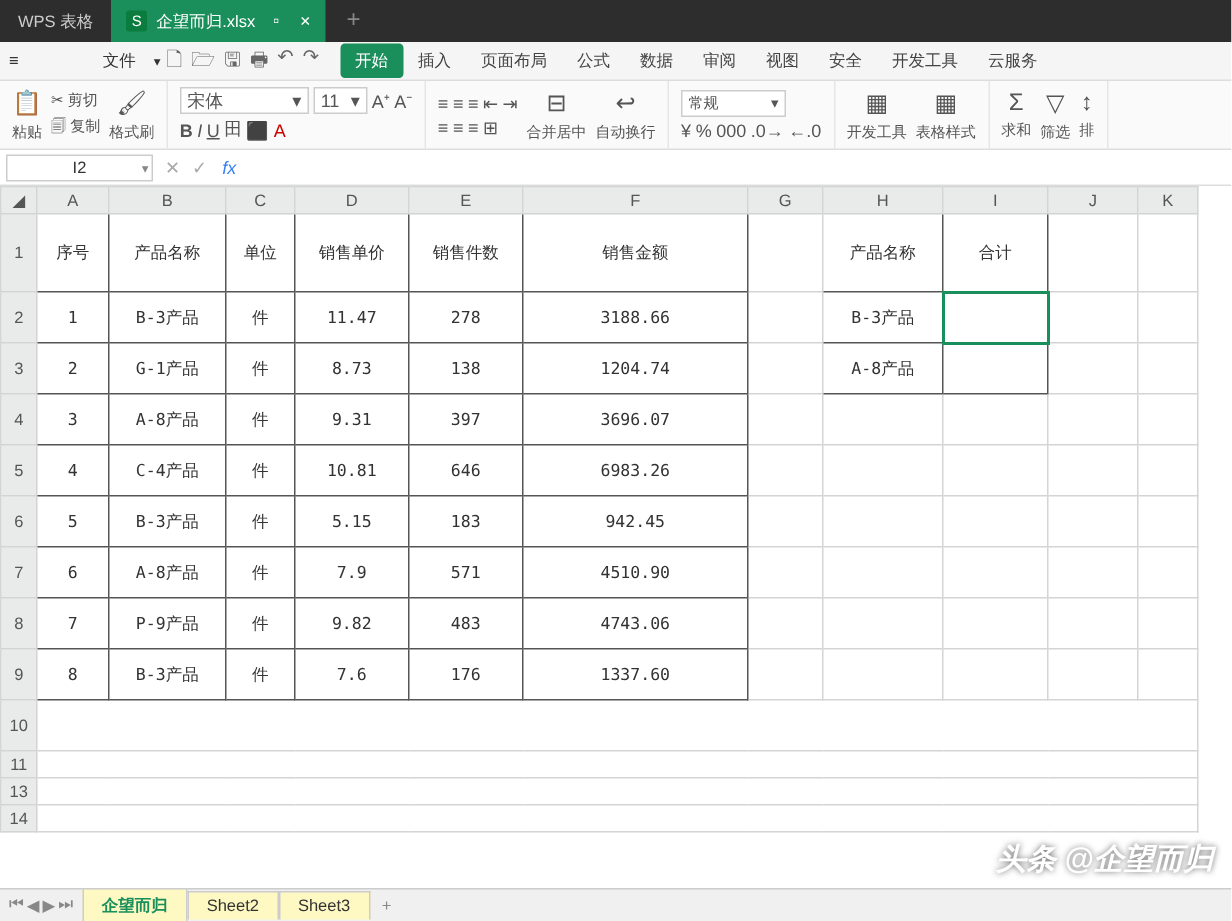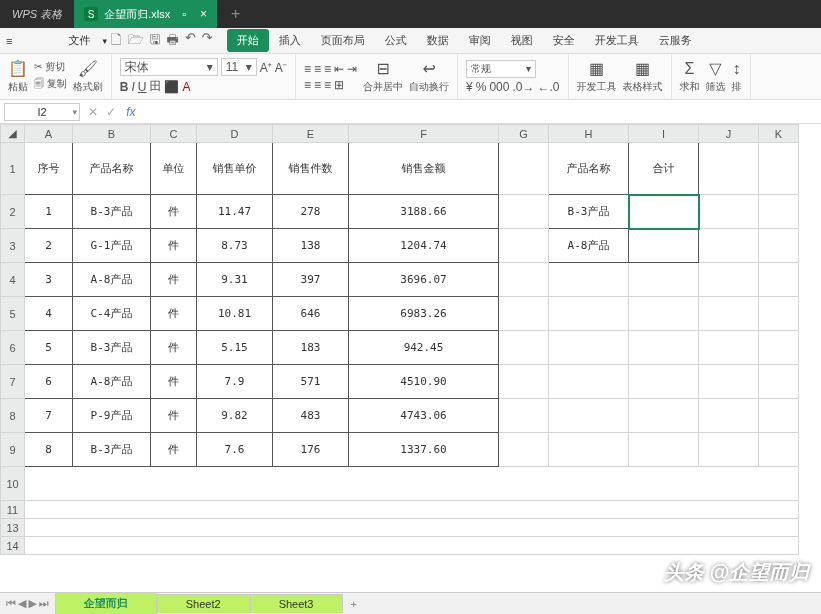--- a/index.html
+++ b/index.html
@@ -1,20 +1,20 @@
 <!DOCTYPE html>
 <html><head>
 <meta charset="utf-8">
 <style>
 * { box-sizing: border-box; margin: 0; padding: 0; font-family: "Microsoft YaHei", Arial, sans-serif; }
 body { background: #fff; font-size: 12px; color: #333; width: 821px; height: 614px; overflow: hidden; position: relative; }
 
 
 .titlebar { height: 28px; background: #2d2d2d; display: flex; align-items: center; color: #ccc; }
-.titlebar .app-name { padding: 0 12px; font-size: 11px; font-style: italic; }
+.titlebar .app-name { padding: 0 12px; font-size: 11px; }
 .titlebar .tab { background: #1a8f5b; height: 28px; display: flex; align-items: center; padding: 0 10px; color: #fff; font-size: 11px; gap: 6px; }
 .titlebar .doc-icon { width: 14px; height: 14px; background: #0a7c3e; border-radius: 2px; display: flex; align-items: center; justify-content: center; color: #fff; font-size: 10px; }
 .titlebar .tab-dot { color: #fff; margin-left: 6px; }
 .titlebar .close-x { margin-left: 8px; font-size: 12px; }
 .titlebar .add-tab { color: #888; padding: 0 14px; font-size: 16px; }
 
 
 .menubar { height: 26px; background: #f5f5f5; border-bottom: 1px solid #ddd; display: flex; align-items: center; font-size: 11px; }
 .menubar .menu-left { display: flex; align-items: center; gap: 4px; padding: 0 6px; }
 .menubar .file-menu { padding: 2px 8px; margin-left: 44px; }
@@ -29,21 +29,21 @@
 .ribbon .group { display: flex; align-items: center; gap: 6px; padding: 0 8px; border-right: 1px solid #e5e5e5; height: 100%; }
 .ribbon .big-btn { display: flex; flex-direction: column; align-items: center; gap: 2px; }
 .ribbon .ico { font-size: 16px; color: #555; }
 .ribbon .small-stack { display: flex; flex-direction: column; gap: 2px; }
 .ribbon .sel { border: 1px solid #ccc; background: #fff; padding: 1px 4px; font-size: 10px; height: 18px; display: flex; align-items: center; justify-content: space-between; gap: 4px; }
 .ribbon .btn-row { display: flex; gap: 3px; align-items: center; }
 .ribbon .btn-row span { font-size: 12px; }
 
 
 .formula-row { height: 24px; border-bottom: 1px solid #ddd; display: flex; align-items: center; background: #fff; }
-.name-box { width: 76px; border: 1px solid #ccc; height: 18px; margin: 0 4px; display: flex; align-items: center; justify-content: center; font-size: 11px; position: relative; }
+.name-box { width: 98px; border: 1px solid #ccc; height: 18px; margin: 0 4px; display: flex; align-items: center; justify-content: center; font-size: 11px; position: relative; }
 .name-box .dd { position: absolute; right: 2px; color: #888; font-size: 9px; }
 .fx-label { padding: 0 6px; color: #3b82f6; font-style: italic; }
 .formula-input { flex: 1; height: 18px; border: none; }
 
 
 .grid-wrap { position: relative; height: 500px; overflow: hidden; background: #fff; }
 table.sheet { border-collapse: collapse; table-layout: fixed; }
 .sheet th, .sheet td { border: 1px solid #d4d4d4; font-size: 11px; text-align: center; vertical-align: middle; background: #fff; }
 .sheet th { background: #e8ebe9; color: #555; font-weight: normal; }
 .col-hdr { height: 18px; }
@@ -59,21 +59,21 @@
 
 
 .cA { width: 48px; } .cB { width: 78px; } .cC { width: 46px; }
 .cD { width: 76px; } .cE { width: 76px; } .cF { width: 150px; }
 .cG { width: 50px; } .cH { width: 80px; } .cI { width: 70px; }
 .cJ { width: 60px; } .cK { width: 40px; }
 
 
 .sheet-tabs { position: absolute; bottom: 0; left: 0; right: 0; height: 22px; background: #f0f0f0; border-top: 1px solid #ccc; display: flex; align-items: center; font-size: 11px; }
 .sheet-tabs .nav { display: flex; gap: 2px; padding: 0 6px; color: #888; }
-.sheet-tabs .stab { padding: 3px 28px; border: 1px solid #ccc; border-bottom: none; background: #bef264; margin-top: -1px; }
+.sheet-tabs .stab { padding: 3px 12px; border: 1px solid #ccc; border-bottom: none; background: #fef9c3; margin-top: -1px; }
 .sheet-tabs .stab.active { color: #1a8f5b; font-weight: bold; }
 .sheet-tabs .add { padding: 0 8px; color: #888; }
 
 
 .watermark { position: absolute; bottom: 28px; right: 12px; font-size: 20px; color: #fff; text-shadow: 0 0 4px rgba(0,0,0,.6); font-weight: bold; font-style: italic; }
 </style>
 </head>
 <body>
 
 <div class="titlebar">
@@ -126,21 +126,21 @@
       <span>🗐 <span>复制</span></span>
     </div>
     <div class="big-btn">
         <span class="ico">🖌</span>
         <span>格式刷</span>
       </div>
   </div>
   <div class="group">
     <div class="small-stack">
       <div class="btn-row">
-        <div class="sel" style="width:98px;">
+        <div class="sel" style="width:86px;">
             <span>宋体</span>
             <span>▾</span>
           </div>
         <div class="sel" style="width:36px;">
             <span>11</span>
             <span>▾</span>
           </div>
         <span>A⁺</span>
         <span>A⁻</span>
       </div>

